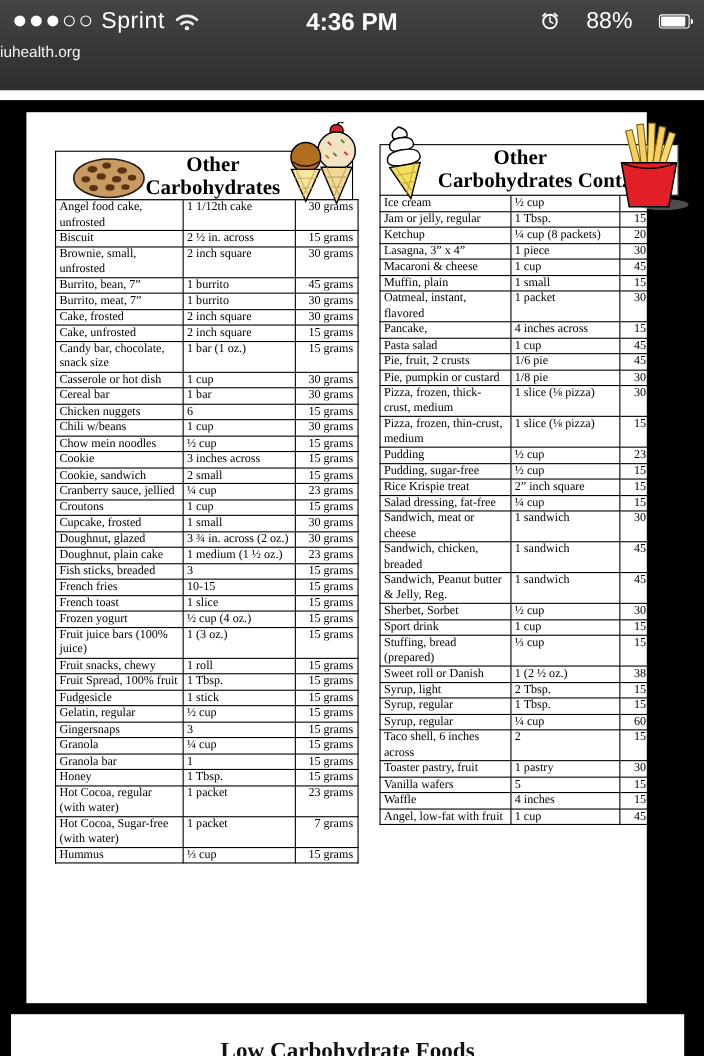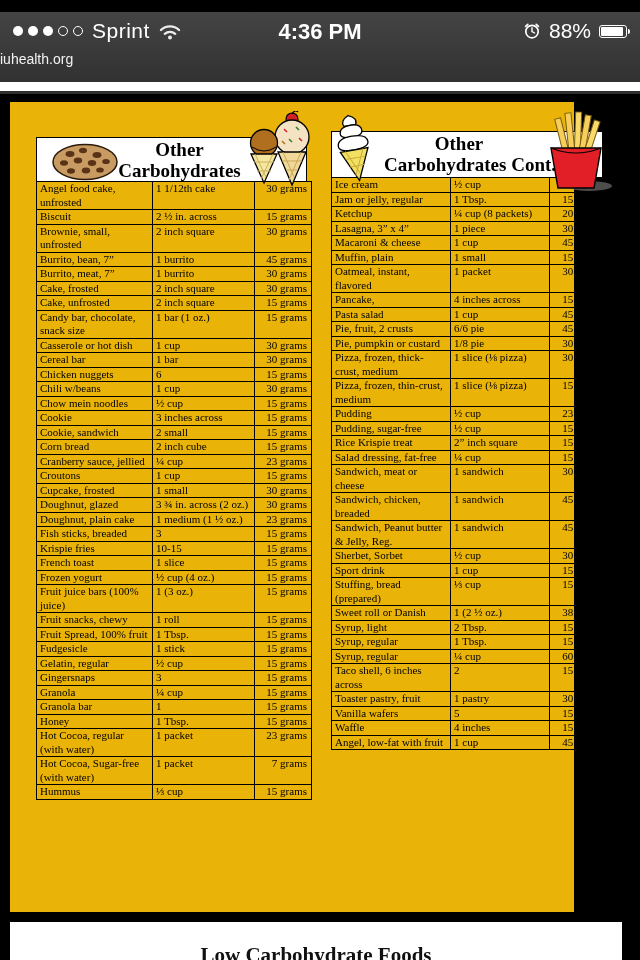--- a/index.html
+++ b/index.html
@@ -2,39 +2,39 @@
 <html><head>
 <meta charset="utf-8">
 <style>
   html,body{margin:0;padding:0;}
   body{
     width:640px;height:960px;background:#000;overflow:hidden;position:relative;
     font-family:"Liberation Sans",sans-serif;
   }
   
   .statusbar{
-    position:absolute;top:12px;left:0;width:640px;height:82px;
+    position:absolute;top:0;left:0;width:640px;height:82px;
     background:linear-gradient(#444,#2e2e2e);color:#fff;
   }
   .sb-row1{position:absolute;top:0;left:0;right:0;height:38px;display:flex;align-items:center;padding:0 13px;box-sizing:border-box;}
   .dots{display:flex;gap:5px;align-items:center;margin-right:9px;}
   .dot{width:10px;height:10px;border-radius:50%;box-sizing:border-box;}
   .dot.filled{background:#fff;}
   .dot.empty{border:1.5px solid #fff;background:transparent;}
   .carrier{font-size:21px;margin-right:9px;letter-spacing:.5px;}
   .sb-time{position:absolute;left:0;right:0;top:7px;text-align:center;font-size:22px;font-weight:bold;pointer-events:none;}
-  .sb-right{margin-left:auto;display:flex;align-items:center;gap:8px;}
+  .sb-right{margin-left:auto;display:flex;align-items:center;gap:24px;}
   .pct{font-size:21px;}
   .batt{position:relative;width:28px;height:13px;border:1.5px solid #fff;border-radius:3px;box-sizing:border-box;}
   .batt .lvl{position:absolute;left:1px;top:1px;bottom:1px;width:85%;background:#fff;border-radius:1px;}
   .batt:after{content:"";position:absolute;right:-4px;top:3px;width:2.5px;height:5px;background:#fff;border-radius:0 2px 2px 0;}
   .sb-url{position:absolute;top:39px;left:0;width:100%;text-align:left;font-size:14px;color:#f2f2f2;}
   .strip-white{position:absolute;top:82px;left:0;width:640px;height:9px;background:#fff;}
   
-  .page{position:absolute;top:102px;left:10px;width:564px;height:810px;background:#eab308;}
+  .page{position:absolute;top:102px;left:24px;width:564px;height:810px;background:#ffffff;}
   .page2{position:absolute;top:922px;left:10px;width:612px;height:60px;background:#fff;}
   .next-title{padding-top:21px;text-align:center;font-family:"Liberation Serif",serif;font-weight:bold;font-size:21px;color:#111;}
   
   .cardtable{position:absolute;}
   .t-left{left:26px;top:35px;width:271px;}
   .t-right{left:321px;top:29px;width:272px;}
   .hdr{position:relative;border:1px solid #000;box-sizing:border-box;background:#fff;}
   .t-left .hdr{height:45px;}
   .t-right .hdr{height:47px;}
   .hdr .titles{position:absolute;top:1px;text-align:center;font-family:"Liberation Serif",serif;font-weight:bold;font-size:19px;line-height:21px;color:#000;white-space:nowrap;}
@@ -209,25 +209,20 @@
             <td>Cookie</td>
             <td>3 inches across</td>
             <td>15 grams</td>
           </tr>
           <tr>
             <td>Cookie, sandwich</td>
             <td>2 small</td>
             <td>15 grams</td>
           </tr>
           <tr>
-            <td>Corn bread</td>
-            <td>2 inch cube</td>
-            <td>15 grams</td>
-          </tr>
-          <tr>
             <td>Cranberry sauce, jellied</td>
             <td>¼ cup</td>
             <td>23 grams</td>
           </tr>
           <tr>
             <td>Croutons</td>
             <td>1 cup</td>
             <td>15 grams</td>
           </tr>
           <tr>
@@ -244,21 +239,21 @@
             <td>Doughnut, plain cake</td>
             <td>1 medium (1 ½ oz.)</td>
             <td>23 grams</td>
           </tr>
           <tr>
             <td>Fish sticks, breaded</td>
             <td>3</td>
             <td>15 grams</td>
           </tr>
           <tr>
-            <td>Krispie fries</td>
+            <td>French fries</td>
             <td>10-15</td>
             <td>15 grams</td>
           </tr>
           <tr>
             <td>French toast</td>
             <td>1 slice</td>
             <td>15 grams</td>
           </tr>
           <tr>
             <td>Frozen yogurt</td>
@@ -403,21 +398,21 @@
             <td>4 inches across</td>
             <td>15 grams</td>
           </tr>
           <tr>
             <td>Pasta salad</td>
             <td>1 cup</td>
             <td>45 grams</td>
           </tr>
           <tr>
             <td>Pie, fruit, 2 crusts</td>
-            <td>6/6 pie</td>
+            <td>1/6 pie</td>
             <td>45 grams</td>
           </tr>
           <tr>
             <td>Pie, pumpkin or custard</td>
             <td>1/8 pie</td>
             <td>30 grams</td>
           </tr>
           <tr>
             <td>Pizza, frozen, thick-crust, medium</td>
             <td>1 slice (⅛ pizza)</td>

